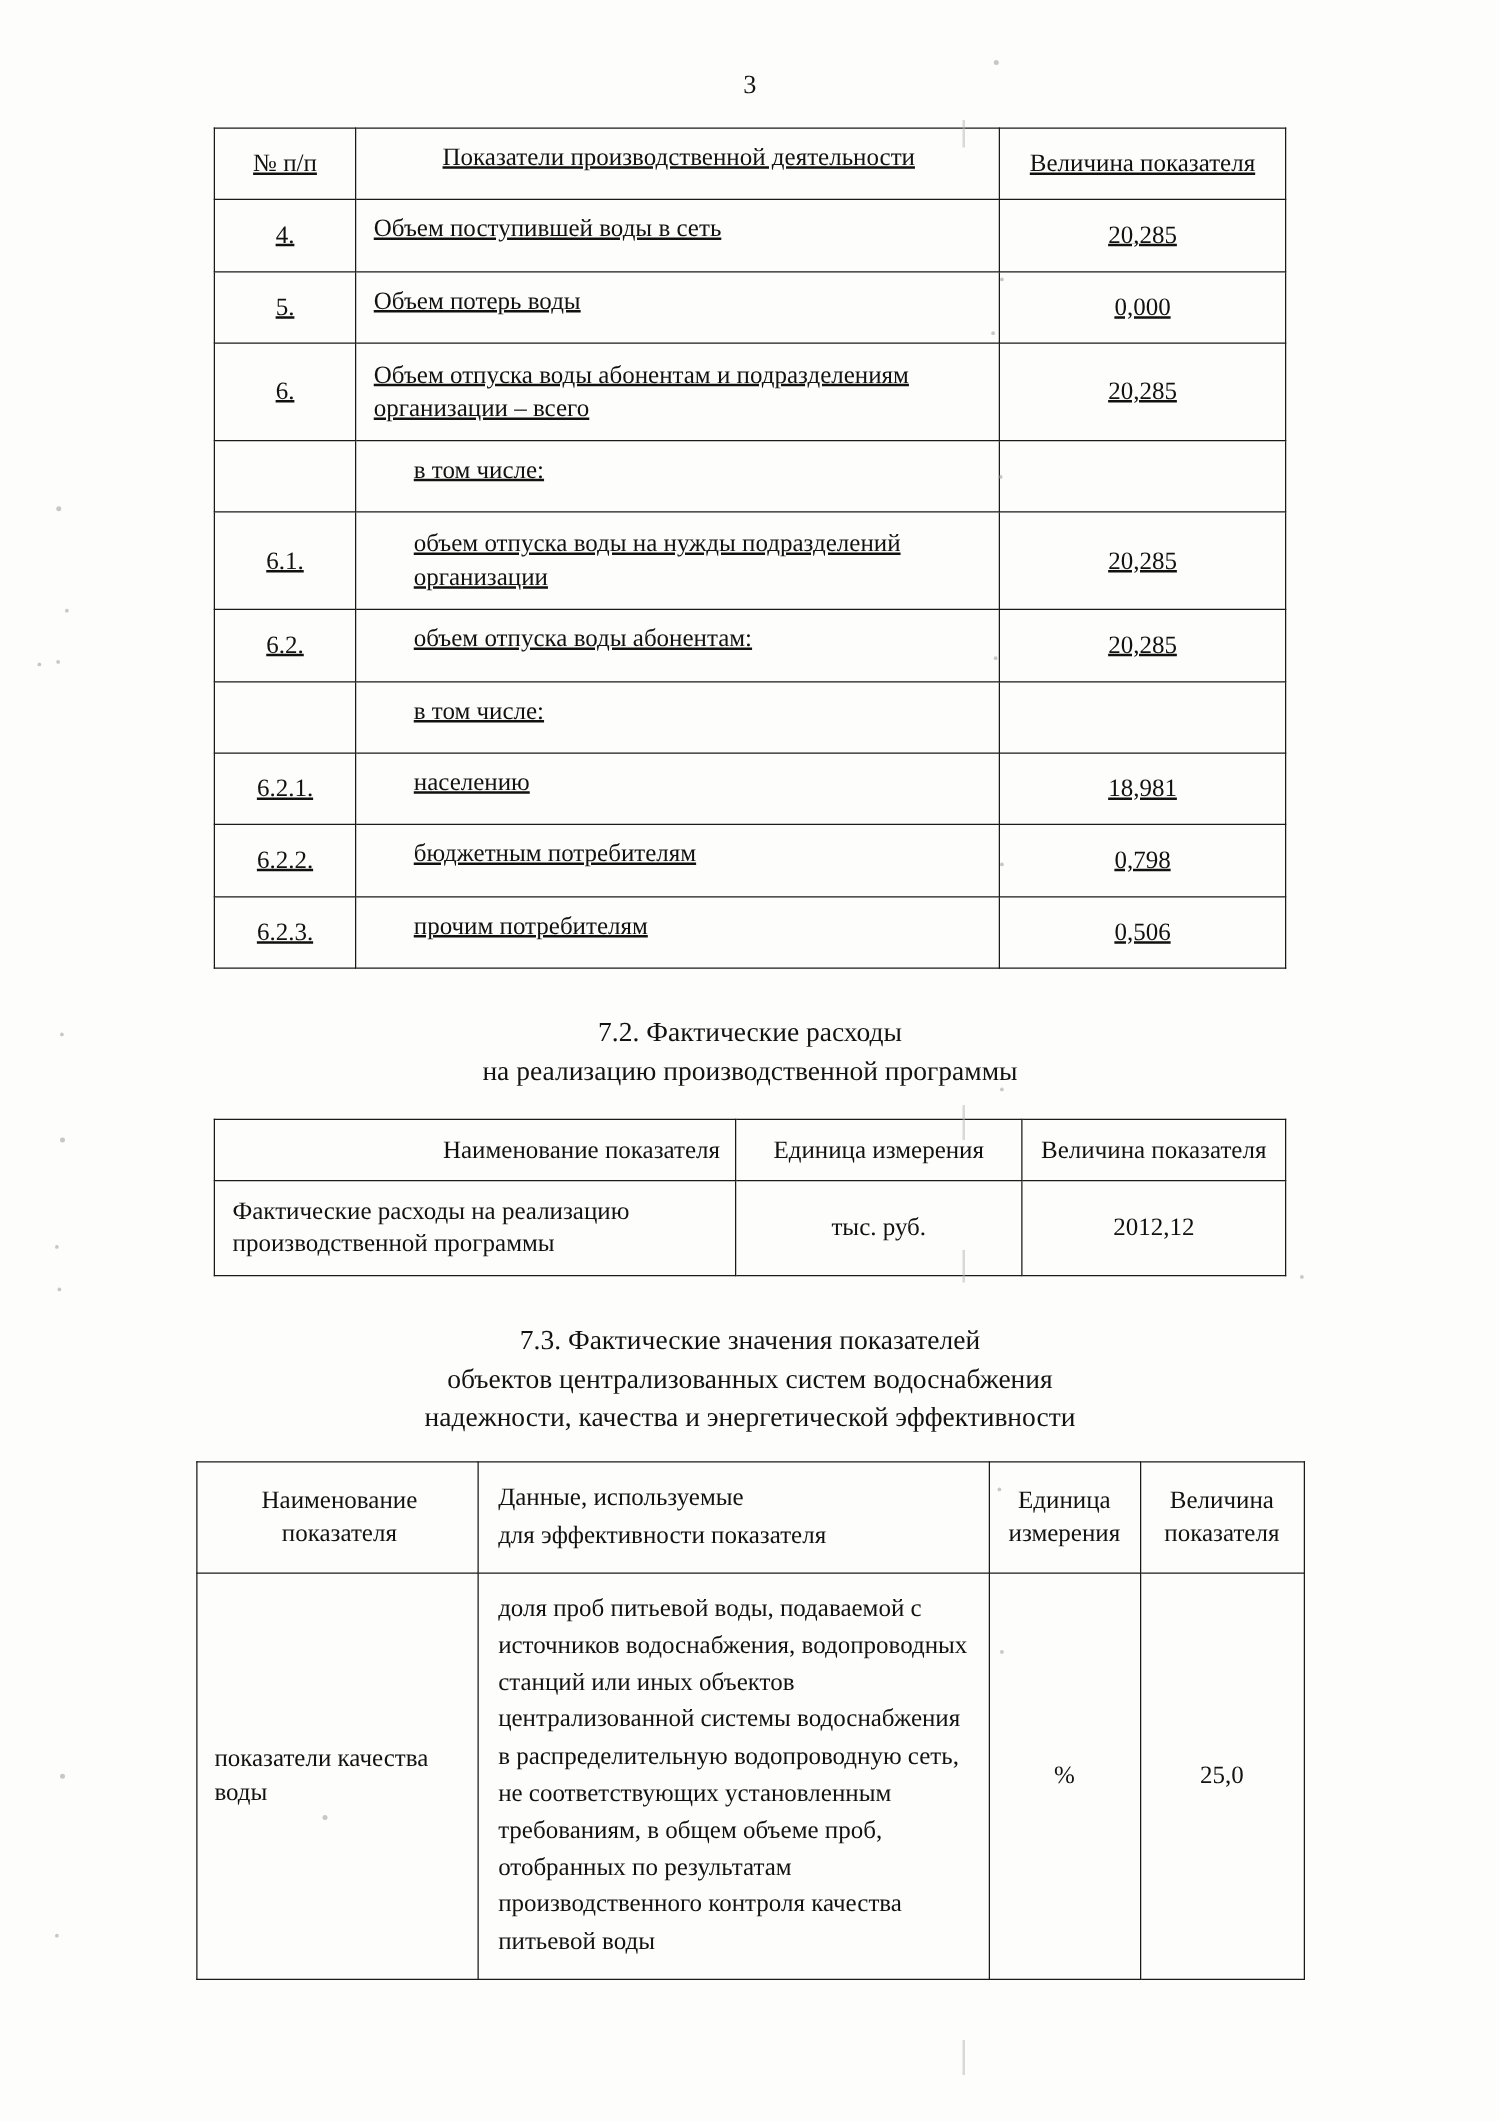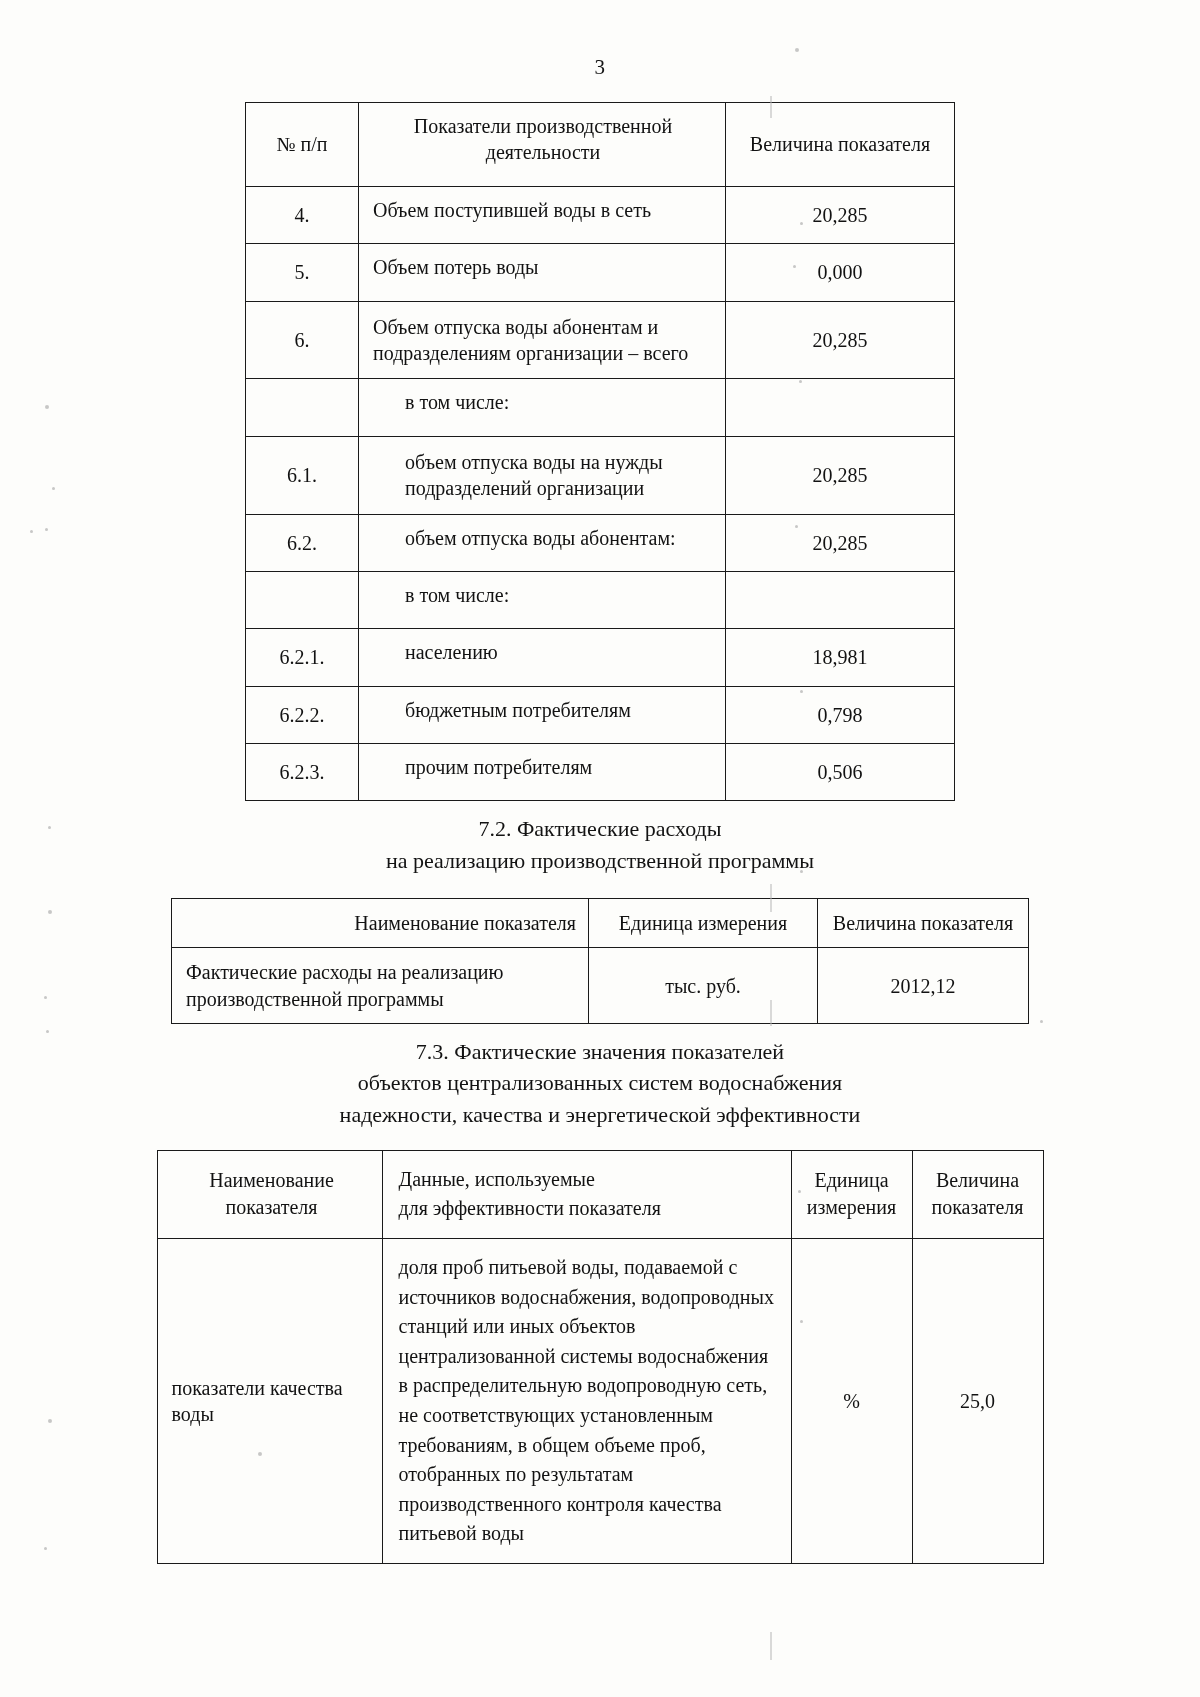--- a/index.html
+++ b/index.html
@@ -48,21 +48,22 @@
     font-weight: normal;
     font-size: 20px;
     line-height: 1.32;
     color: #121212;
     vertical-align: middle;
   }
 
   
   #indicators-table {
     margin: 22px auto 0 auto;
-    width: 710px;
+    width: 858px;
+    text-decoration: underline;
   }
   #indicators-table .c-num {
     width: 104px;
     text-align: center;
     padding: 10px 4px;
   }
   #indicators-table .c-name {
     padding: 10px 12px 20px 14px;
     text-align: left;
   }
@@ -82,21 +83,21 @@
   }
   .sub-indent {
     padding-left: 46px !important;
   }
 
   
   .section-heading {
     text-align: center;
     font-size: 22px;
     line-height: 1.42;
-    margin: 12px auto 0 auto;
+    margin: 35px auto 0 auto;
     width: 880px;
     color: #131313;
   }
   .section-heading .line {
     display: block;
   }
 
   
   #expenses-table {
     margin: 22px auto 0 auto;

